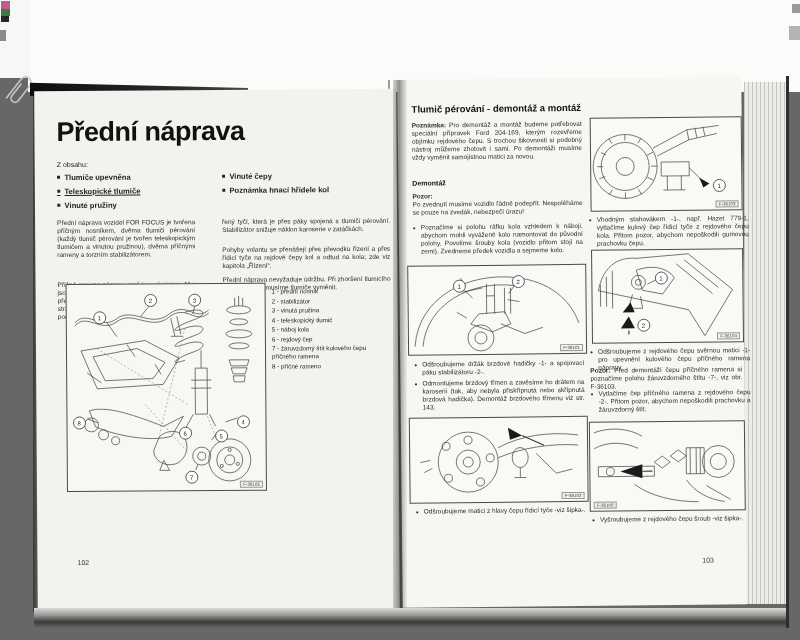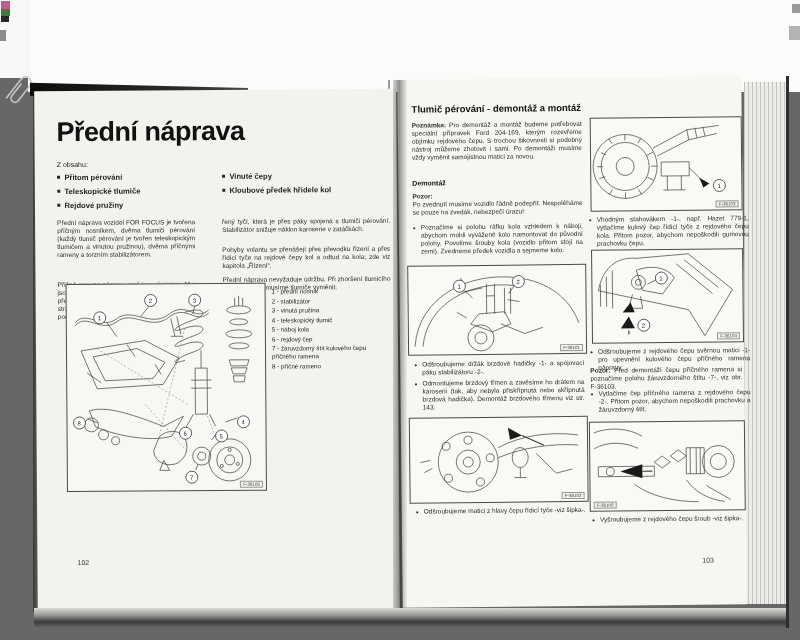--- a/index.html
+++ b/index.html
@@ -84,25 +84,25 @@
   <div class="top-wedge"></div>
   <div class="spine-gap-top"></div>
   <div class="left-edge-shadow"></div>
   <div class="fore-edge"></div>
   <div class="right-dark-line"></div>
 
   <div class="page page-left">
     <div class="lp-title">Přední náprava</div>
     <div class="lp-toc-label">Z obsahu:</div>
 
-    <div class="toc-item" style="left:22px;top:82px;">Přitom pérování</div>
-    <div class="toc-item" style="left:22px;top:96px;">Teleskopické tlumiče</div>
-    <div class="toc-item" style="left:22px;top:110px;">Rejdové pružiny</div>
+    <div class="toc-item" style="left:22px;top:82px;">Tlumiče upevněna</div>
+    <div class="toc-item" style="left:22px;top:96px;text-decoration:underline;">Teleskopické tlumiče</div>
+    <div class="toc-item" style="left:22px;top:110px;">Vinuté pružiny</div>
     <div class="toc-item" style="left:187px;top:82px;">Vinuté čepy</div>
-    <div class="toc-item" style="left:187px;top:96px;">Kloubové předek hřídele kol</div>
+    <div class="toc-item" style="left:187px;top:96px;">Poznámka hnací hřídele kol</div>
 
     <div class="body-par" style="left:22px;top:128px;width:138px;">Přední náprava vozidel FOR FOCUS je tvořena příčným nosníkem, dvěma tlumiči pérování (každý tlumič pérování je tvořen teleskopickým tlumičem a vinutou pružinou), dvěma příčnými rameny a torzním stabilizátorem.</div>
 
     <div class="body-par" style="left:22px;top:190px;width:138px;">Příčná ramena nápravy mají tvar písmena „A“ a jsou upevněna k příčnému nosníku nápravy přes dvě gumová uložení. Tato uložení zajišťují stranové vedení kol a tlumí nárazy ve směru podélné osy vozidla. Stabilizátor je tvo-</div>
     <div class="body-par" style="left:187px;top:128px;width:168px;">řený tyčí, která je přes páky spojená s tlumiči pérování. Stabilizátor snižuje náklon karoserie v zatáčkách.</div>
     <div class="body-par" style="left:187px;top:156px;width:168px;">Pohyby volantu se přenášejí přes převodku řízení a přes řídicí tyče na rejdové čepy kol a odtud na kola; zde viz kapitola „Řízení“.</div>
     <div class="body-par" style="left:187px;top:186px;width:168px;">Přední náprava nevyžaduje údržbu. Při zhoršení tlumicího účinku tlumičů musíme tlumiče vyměnit.</div>
 
     <div class="lp-fig-box">
       <svg width="196" height="204" viewBox="0 0 196 204">

